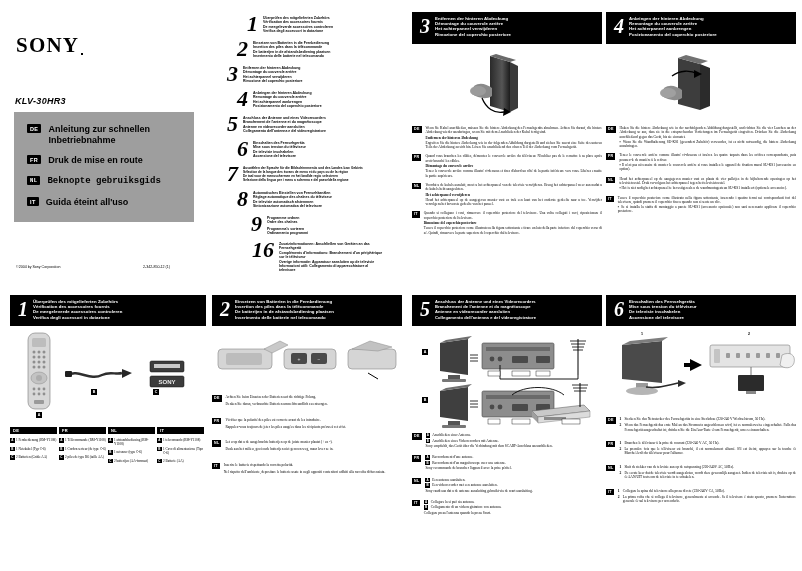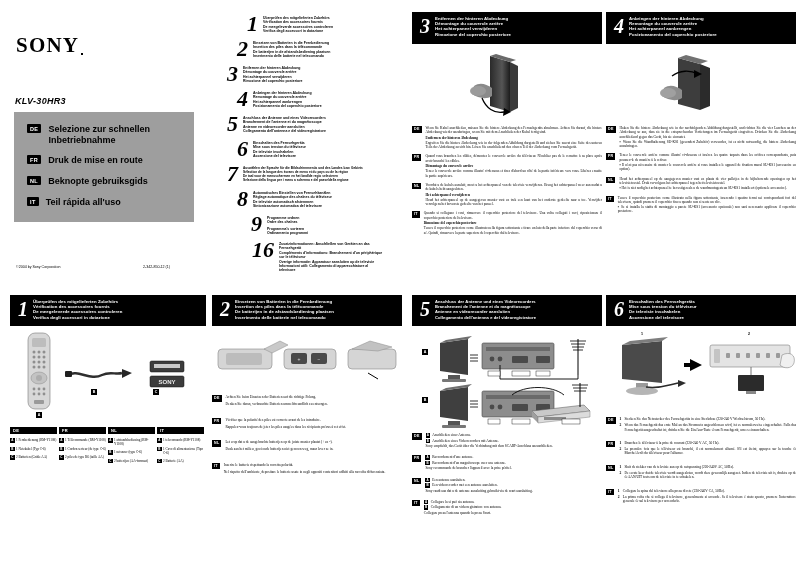--- a/index.html
+++ b/index.html
@@ -78,33 +78,33 @@
 
 <div class="page">
 
   <div id="cover" class="panel">
     <div class="sony">SONY</div>
     <div class="model">KLV-30HR3</div>
     <div id="graybox"></div>
 
     <div class="langrow" style="left:27px;top:124px;width:160px;">
       <span class="lngtag">DE</span>
-      <span class="lngtxt">Selezione zur schnellen Inbetriebnahme</span>
+      <span class="lngtxt">Anleitung zur schnellen Inbetriebnahme</span>
     </div>
     <div class="langrow" style="left:27px;top:155px;width:160px;">
       <span class="lngtag">FR</span>
       <span class="lngtxt">Druk de mise en route</span>
     </div>
-    <div class="langrow" style="left:27px;top:176px;width:160px;">
+    <div class="langrow" style="left:27px;top:176px;width:160px;font-family:Liberation Mono, monospace;">
       <span class="lngtag">NL</span>
       <span class="lngtxt">Beknopte gebruiksgids</span>
     </div>
     <div class="langrow" style="left:27px;top:197px;width:160px;">
       <span class="lngtag">IT</span>
-      <span class="lngtxt">Teil rápida all'uso</span>
+      <span class="lngtxt">Guida éteint all'uso</span>
     </div>
 
     <div class="foot" style="left:16px;top:265px;">©2004 by Sony Corporation</div>
     <div class="foot" style="left:143px;top:265px;">2-342-850-12 (1)</div>
   </div>
 
   <div id="toc">
     <div class="tocitem" style="left:28px;top:6px;">
       <span class="tocnum" style="width:20px;">1</span>
       <span class="toctxt">

